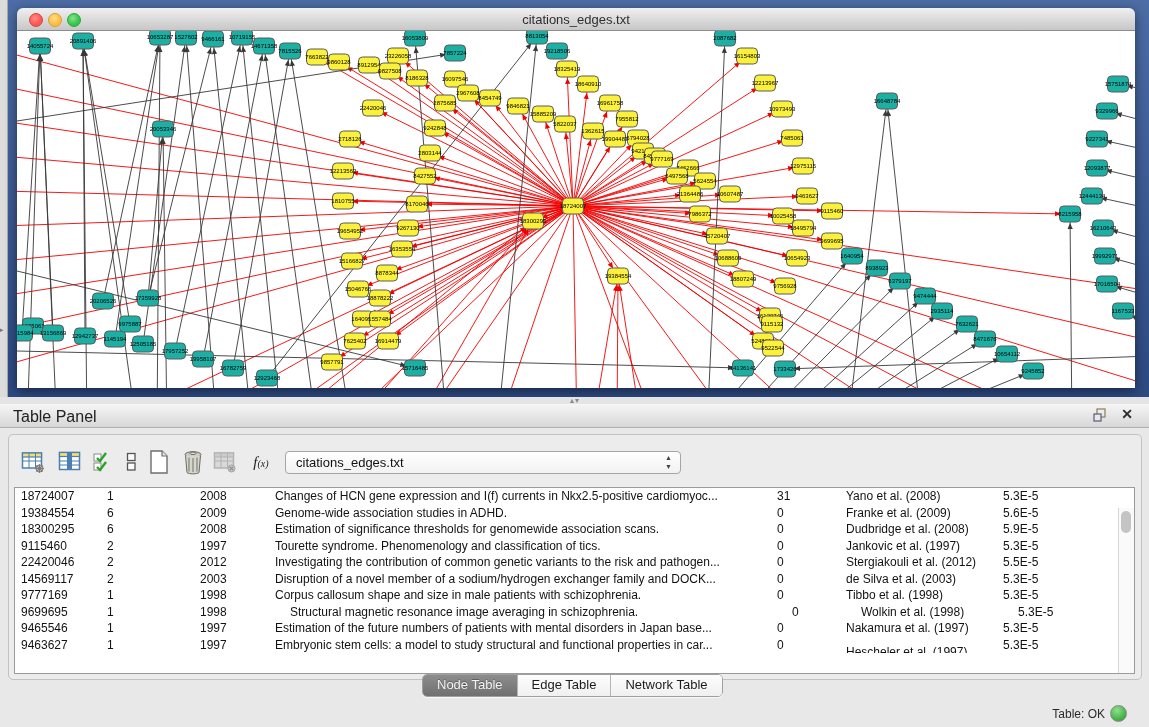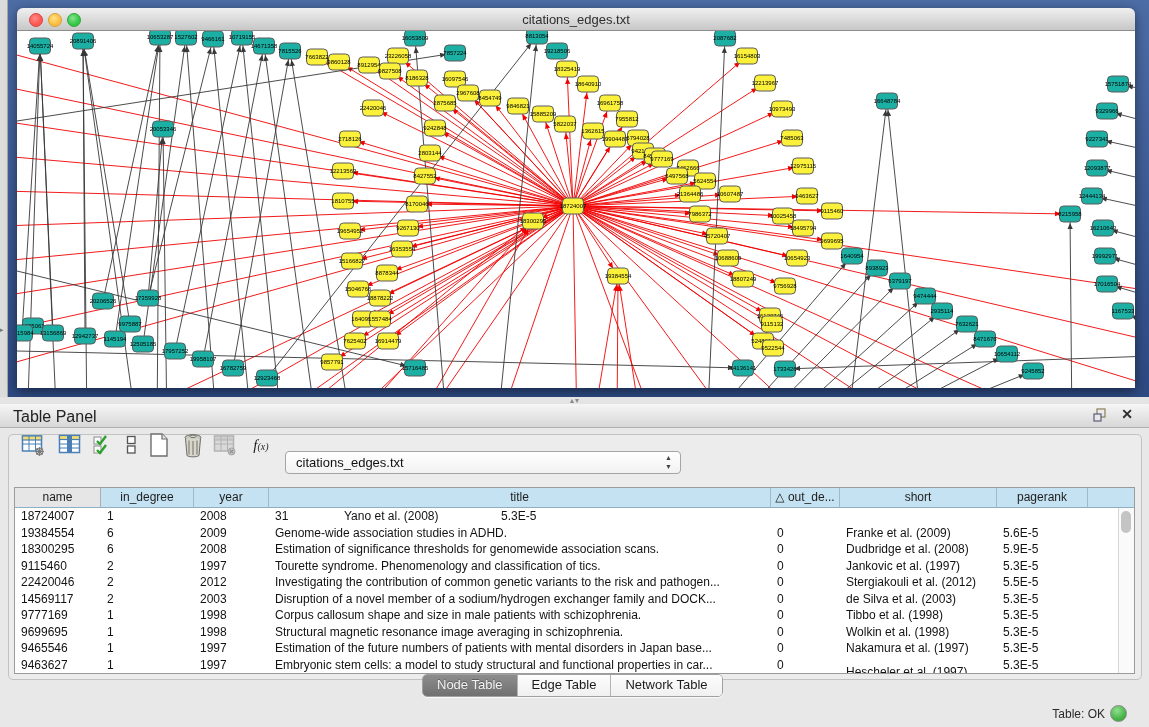--- a/index.html
+++ b/index.html
@@ -27,21 +27,21 @@
   
   .tp-header{position:absolute;left:0;top:404px;width:1149px;height:23px;
       background:linear-gradient(#f6f6f6,#d7d7d7);border-bottom:1px solid #b0b0b0;}
   .tp-title{position:absolute;left:13px;top:4px;font-size:16px;color:#222;}
   .tp-float{position:absolute;right:42px;top:4px;width:14px;height:14px;}
   .tp-close{position:absolute;right:16px;top:2px;font-size:14px;font-weight:bold;color:#2c2c2c;}
   
   .panel-container{position:absolute;left:8px;top:434px;width:1132px;height:244px;
       background:#ececec;border:1px solid #c2c2c2;border-radius:5px;}
   
-  .tbtn{position:absolute;top:432px;width:26px;height:26px;display:flex;align-items:center;justify-content:center;}
+  .tbtn{position:absolute;top:449px;width:26px;height:26px;display:flex;align-items:center;justify-content:center;}
   .fx{font-family:"Liberation Serif",serif;font-style:italic;font-size:15px;color:#1d1d1d;}
   .fx small{font-size:10px;}
   .dropdown{position:absolute;left:285px;top:451px;width:394px;height:21px;background:linear-gradient(#ffffff,#f2f2f2);
       border:1px solid #a5a5a5;border-radius:4px;}
   .dd-text{position:absolute;left:10px;top:3px;font-size:13px;color:#111;}
   .dd-arrows{position:absolute;right:8px;top:1px;font-size:7px;color:#444;line-height:9px;text-align:center;}
   
   .table-wrap{position:absolute;left:14px;top:487px;width:1119px;height:185px;background:#fff;border:1px solid #9b9b9b;}
   .thead{display:flex;height:20px;}
   .th{box-sizing:border-box;height:20px;border-right:1px solid #9fb9ca;border-bottom:1px solid #8fb0c4;
@@ -687,35 +687,26 @@
   <div class="tbtn" style="left:248px">
     <span class="fx"><span>f</span><small>(x)</small></span>
   </div>
 
   <div class="dropdown">
     <div class="dd-text">citations_edges.txt</div>
     <div class="dd-arrows">▲<br>▼</div>
   </div>
 
   <div class="table-wrap">
-    <div class="thead" id="thead">
-        <div class="th gray" style="width: 86px;">name</div>
-        <div class="th" style="width: 93px;">in_degree</div>
-        <div class="th" style="width: 75px;">year</div>
-        <div class="th" style="width: 502px;">title</div>
-        <div class="th" style="width: 69px;">△ out_de...</div>
-        <div class="th" style="width: 157px;">short</div>
-        <div class="th" style="width: 91px;">pagerank</div>
-        <div class="th filler" style="flex: 1 1 0%;"></div>
-      </div>
     <div id="tbody">
         <div class="tr">
           <div class="td" style="width: 86px;">18724007</div>
           <div class="td" style="width: 93px;">1</div>
           <div class="td" style="width: 75px;">2008</div>
+          <div class="td" style="width: 502px;">Changes of HCN gene expression and I(f) currents in Nkx2.5-positive cardiomyoc...</div>
           <div class="td" style="width: 69px;">31</div>
           <div class="td" style="width: 157px;">Yano et al. (2008)</div>
           <div class="td" style="width: 91px;">5.3E-5</div>
         </div>
         <div class="tr">
           <div class="td" style="width: 86px;">19384554</div>
           <div class="td" style="width: 93px;">6</div>
           <div class="td" style="width: 75px;">2009</div>
           <div class="td" style="width: 502px;">Genome-wide association studies in ADHD.</div>
           <div class="td" style="width: 69px;">0</div>
@@ -764,21 +755,21 @@
           <div class="td" style="width: 75px;">1998</div>
           <div class="td" style="width: 502px;">Corpus callosum shape and size in male patients with schizophrenia.</div>
           <div class="td" style="width: 69px;">0</div>
           <div class="td" style="width: 157px;">Tibbo et al. (1998)</div>
           <div class="td" style="width: 91px;">5.3E-5</div>
         </div>
         <div class="tr">
           <div class="td" style="width: 86px;">9699695</div>
           <div class="td" style="width: 93px;">1</div>
           <div class="td" style="width: 75px;">1998</div>
-          <div class="td" style="width: 502px;">Structural magnetic resonance image averaging in schizophrenia.</div>
+          <div class="td" style="width: 502px; margin-left: 15px;">Structural magnetic resonance image averaging in schizophrenia.</div>
           <div class="td" style="width: 69px;">0</div>
           <div class="td" style="width: 157px;">Wolkin et al. (1998)</div>
           <div class="td" style="width: 91px;">5.3E-5</div>
         </div>
         <div class="tr">
           <div class="td" style="width: 86px;">9465546</div>
           <div class="td" style="width: 93px;">1</div>
           <div class="td" style="width: 75px;">1997</div>
           <div class="td" style="width: 502px;">Estimation of the future numbers of patients with mental disorders in Japan base...</div>
           <div class="td" style="width: 69px;">0</div>

